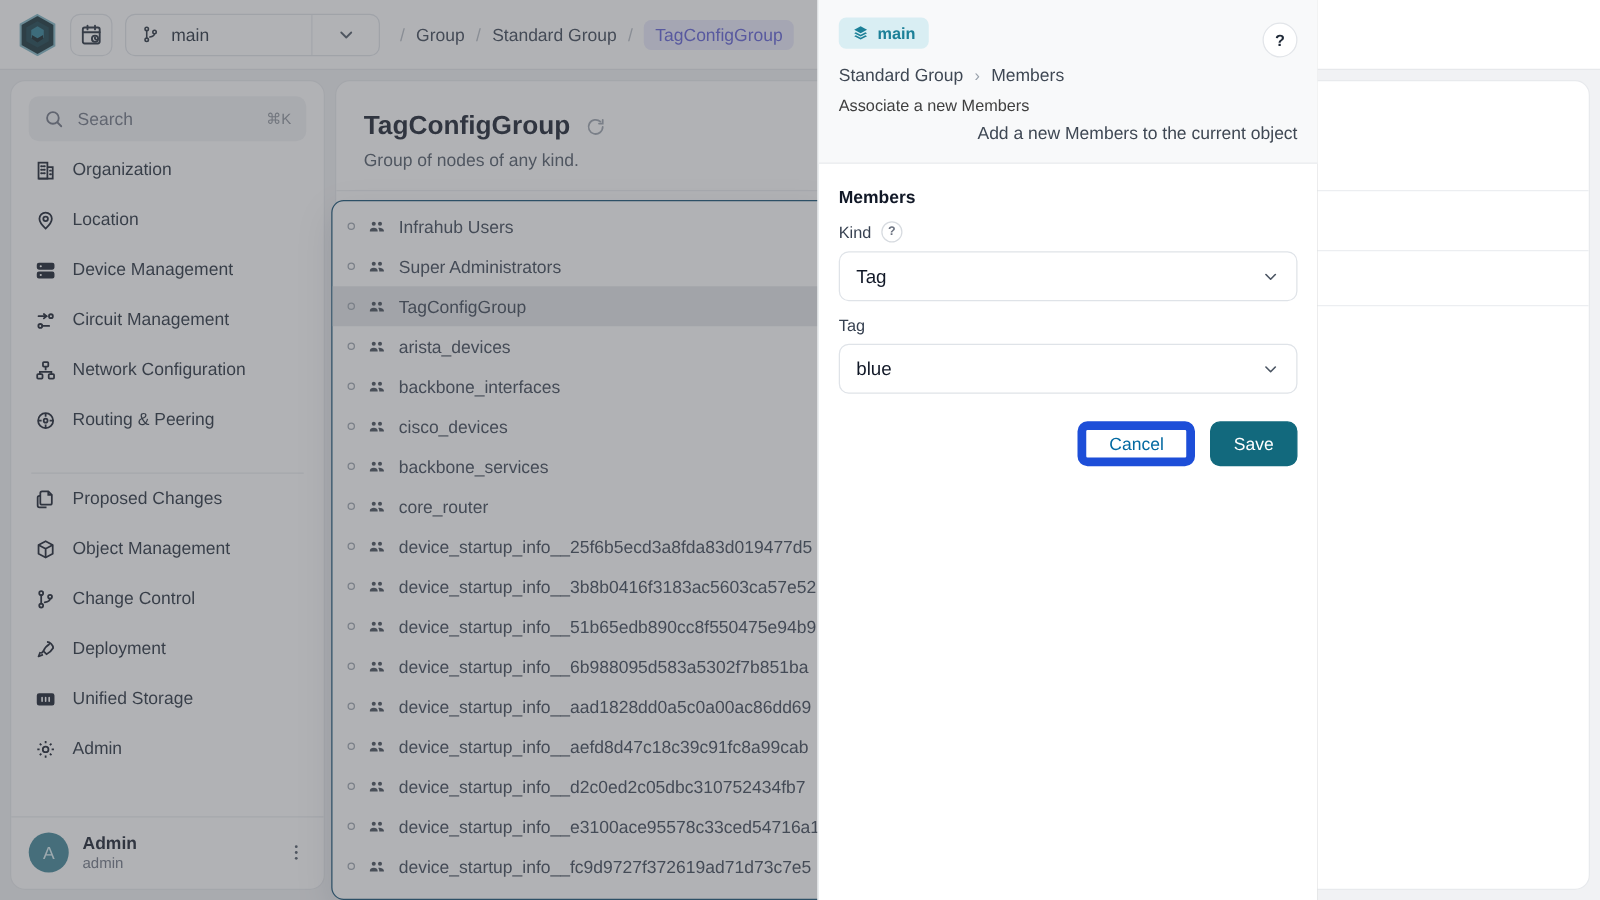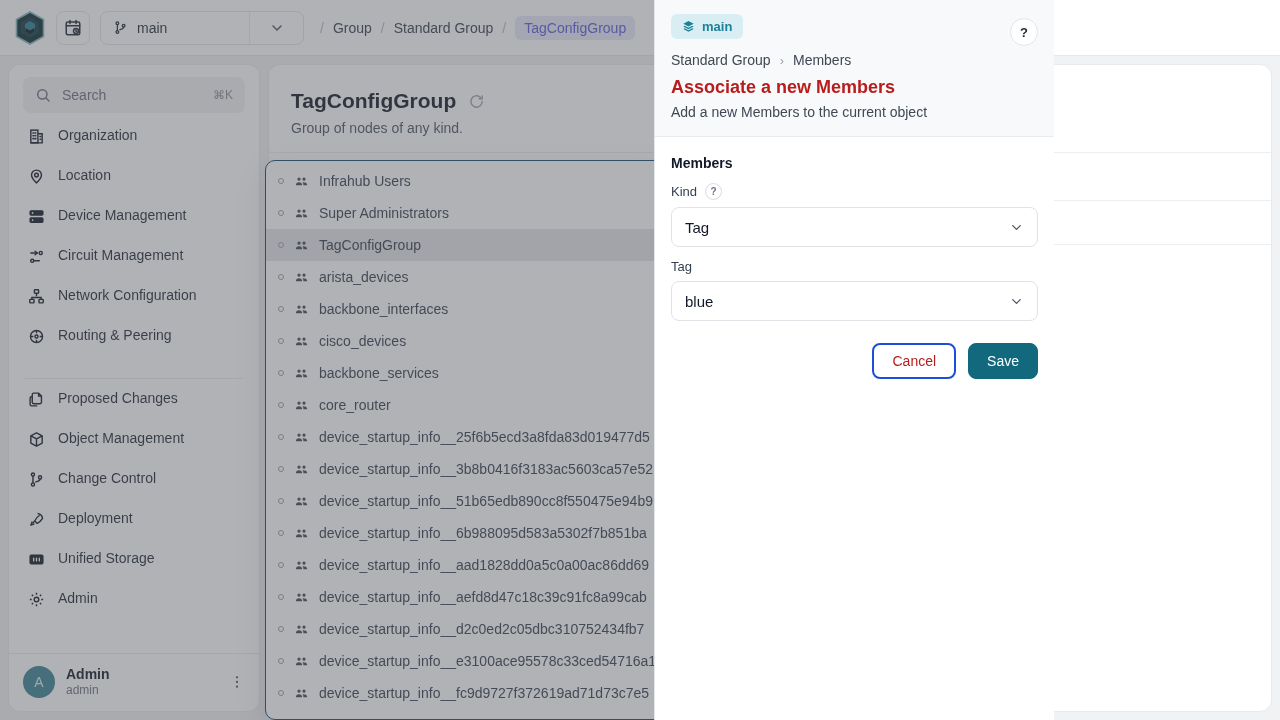--- a/index.html
+++ b/index.html
@@ -181,22 +181,22 @@
     width: 28px; height: 28px; border-radius: 50%;
     border: 1px solid #e2e5e9; background: #fff;
     display: flex; align-items: center; justify-content: center;
     font-size: 13px; font-weight: bold; color: #1f2937;
   }
   .drawer-crumbs {
     display: flex; align-items: center; gap: 9px;
     margin-top: 13px; font-size: 14px; color: #3f4854;
   }
   .drawer-crumbs .sep { color: #9aa2ac; font-size: 13px; }
-  .drawer-title { margin-top: 9px; font-size: 18px; font-weight: bold; color: #b91c1c; }
-  .drawer-sub { margin-top: 6px; font-size: 14px; color: #3f4854; }
+  .drawer-title { margin-top: 9px; font-size: 13px; font-weight: normal; color: #404040; }
+  .drawer-sub { margin-top: 6px; font-size: 14px; color: #3f4854; text-align: right; }
 
   .drawer-body { padding: 18px 16px 0 16px; }
   .section-title { font-size: 14px; font-weight: bold; color: #111827; }
   .field { margin-top: 12px; }
   .field-label {
     display: flex; align-items: center; gap: 8px;
     font-size: 13px; color: #374151; margin-bottom: 7px;
   }
   .qmark {
     width: 17px; height: 17px; border-radius: 50%;
@@ -210,21 +210,21 @@
     justify-content: space-between; padding: 0 13px;
     font-size: 15px; color: #111827;
   }
   .select .caret { color: #4b5563; display: flex; }
   .actions { display: flex; justify-content: flex-end; gap: 12px; margin-top: 22px; }
   .btn {
     height: 36px; border-radius: 8px; font-size: 14px;
     display: inline-flex; align-items: center; justify-content: center;
     padding: 0 18px;
   }
-  .btn-cancel { background: #fff; border: 2px solid #1d4ed8; color: #b91c1c; }
+  .btn-cancel { background: #fff; border: 7px solid #1d4ed8; color: #0369a1; }
   .btn-save { background: #12697d; border: 1px solid #12697d; color: #ffffff; }
 </style>
 </head>
 <body>
 
 <div id="app">
 
   <div class="topbar">
     <div class="logo-hex">
       <svg width="30" height="34" viewBox="0 0 30 34">

